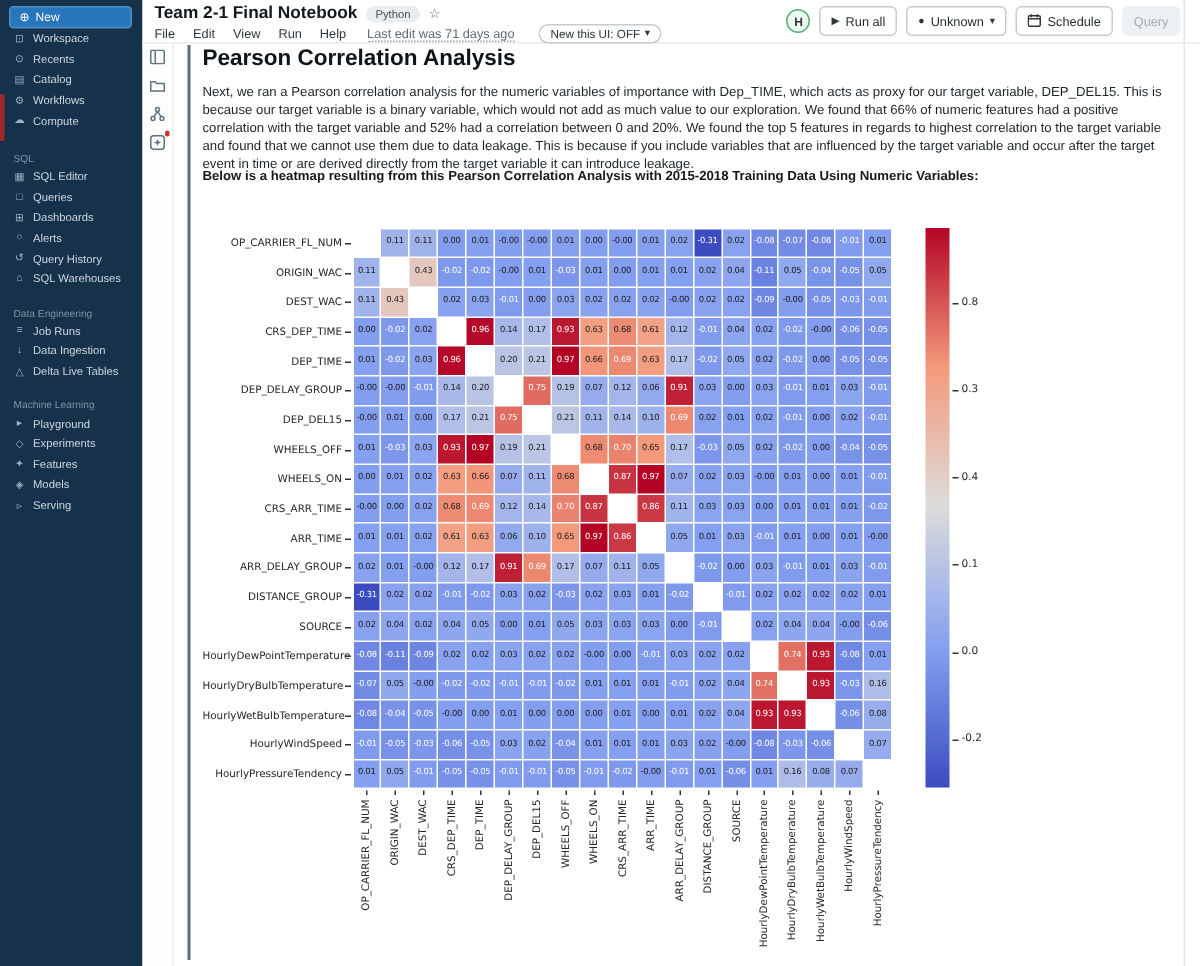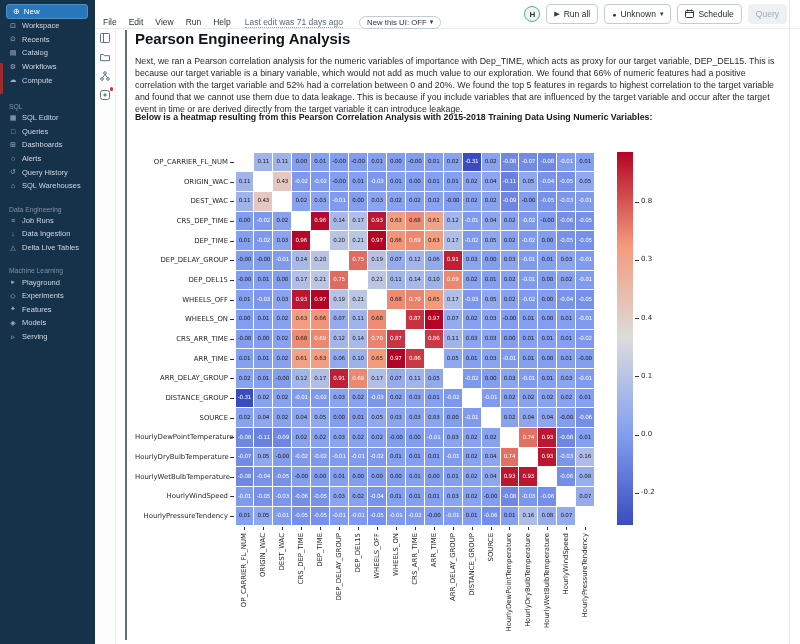--- a/index.html
+++ b/index.html
@@ -186,20 +186,25 @@
       <svg width="10" height="10" viewBox="0 0 10 10">
           <rect x="0.5" y="0.5" width="9" height="9" rx="2" fill="none" stroke="#5f7381"></rect>
           <path d="M5 2.6 l0.7 1.7 1.7 0.7 -1.7 0.7 -0.7 1.7 -0.7 -1.7 -1.7 -0.7 1.7 -0.7 z" fill="#5f7381"></path>
         </svg>
     </span>
     <span class="red-dot"></span>
   </div>
 </div>
 
 <header id="topbar">
+  <div id="title-row">
+    <span id="nb-title">Team 2-1 Final Notebook</span>
+    <span id="lang-pill">Python</span>
+    <span id="star">☆</span>
+  </div>
   <div id="menu-row">
     <span id="menus" style="display:flex;gap:12px;">
         <span class="menu-item">File</span>
         <span class="menu-item">Edit</span>
         <span class="menu-item">View</span>
         <span class="menu-item">Run</span>
         <span class="menu-item">Help</span>
       </span>
     <span id="last-edit">Last edit was 71 days ago</span>
     <span id="newcell-pill">
@@ -229,21 +234,21 @@
       </span>
       <span>Schedule</span>
     </span>
     <span class="tb-btn disabled">Query</span>
   </div>
 </header>
 
 <div id="gutter-line"></div>
 <div id="right-divider"></div>
 
-<h2 id="md-heading">Pearson Engineering Analysis</h2>
+<h2 id="md-heading">Pearson Correlation Analysis</h2>
 <p id="md-paragraph">Next, we ran a Pearson correlation analysis for the numeric variables of importance with Dep_TIME, which acts as proxy for our target variable, DEP_DEL15. This is because our target variable is a binary variable, which would not add as much value to our exploration. We found that 66% of numeric features had a positive correlation with the target variable and 52% had a correlation between 0 and 20%. We found the top 5 features in regards to highest correlation to the target variable and found that we cannot use them due to data leakage. This is because if you include variables that are influenced by the target variable and occur after the target event in time or are derived directly from the target variable it can introduce leakage.</p>
 <p id="md-lead">Below is a heatmap resulting from this Pearson Correlation Analysis with 2015-2018 Training Data Using Numeric Variables:</p>
 
 <div id="figure">
 <div class="hm-cell" style="left: 119.43px; top: 26.5px; width: 17.93px; height: 18.68px; background: rgb(160, 179, 234); color: rgb(27, 27, 27);">0.11</div>
     <div class="hm-cell" style="left: 138.36px; top: 26.5px; width: 17.93px; height: 18.68px; background: rgb(160, 179, 234); color: rgb(27, 27, 27);">0.11</div>
     <div class="hm-cell" style="left: 157.29px; top: 26.5px; width: 17.93px; height: 18.68px; background: rgb(131, 157, 239); color: rgb(27, 27, 27);">0.00</div>
     <div class="hm-cell" style="left: 176.22px; top: 26.5px; width: 17.93px; height: 18.68px; background: rgb(133, 160, 241); color: rgb(27, 27, 27);">0.01</div>
     <div class="hm-cell" style="left: 195.15px; top: 26.5px; width: 17.93px; height: 18.68px; background: rgb(131, 157, 239); color: rgb(27, 27, 27);">-0.00</div>
     <div class="hm-cell" style="left: 214.08px; top: 26.5px; width: 17.93px; height: 18.68px; background: rgb(131, 157, 239); color: rgb(27, 27, 27);">-0.00</div>

